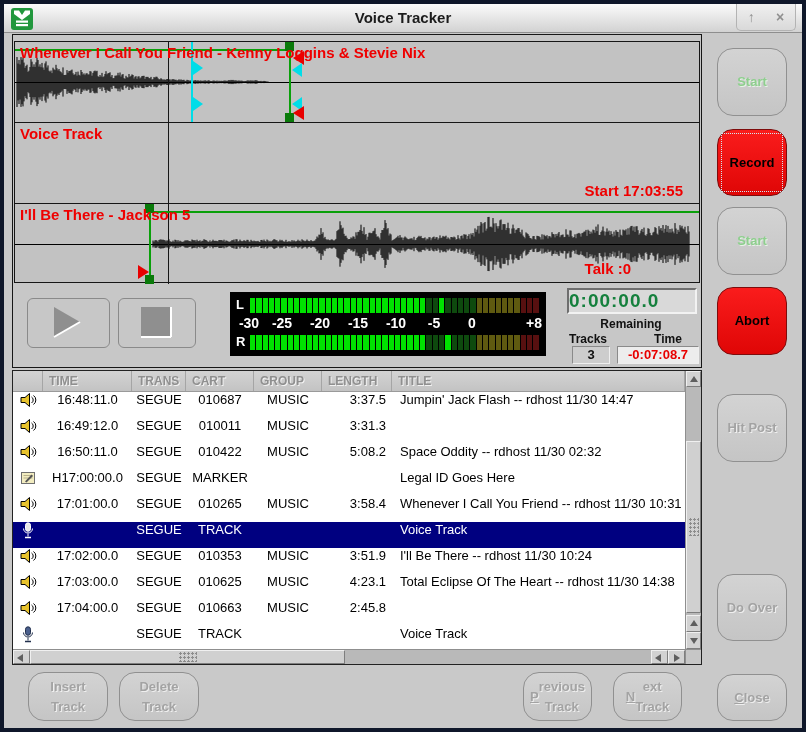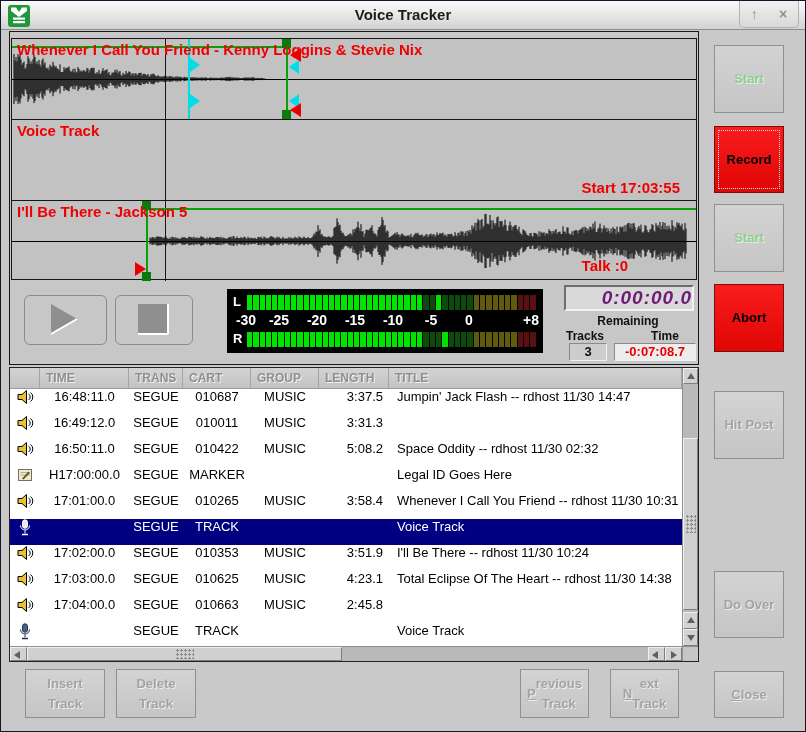--- a/index.html
+++ b/index.html
@@ -1,17 +1,17 @@
 <!DOCTYPE html>
 <html><head>
 <meta charset="utf-8">
 <style>
   html,body{margin:0;padding:0;width:806px;height:732px;overflow:hidden;
     font-family:"Liberation Sans",sans-serif;background:#c9c9c9;}
-  .window{position:absolute;inset:0;border:1px solid #0f172a;box-sizing:border-box;padding-left:48px;}
+  .window{position:absolute;inset:0;border:4px solid #0f172a;box-sizing:border-box;padding-left:48px;}
   
   .titlebar{position:absolute;left:0;top:0;width:100%;height:29px;
     background:linear-gradient(180deg,#fbfbfb,#d2d2d2);border-bottom:1px solid #8e8e8e;box-sizing:border-box;}
   .app-icon{position:absolute;left:6px;top:3px;width:24px;height:24px;}
   .win-title{position:absolute;left:0;right:0;top:5px;text-align:center;font-weight:bold;font-size:15px;color:#1c1c1c;}
   .win-controls{position:absolute;right:6px;top:0;height:26px;width:58px;
     background:linear-gradient(180deg,#f0f0f0,#d9d9d9);border:1px solid #b3b3b3;border-top:none;
     border-radius:0 0 5px 5px;display:flex;align-items:center;justify-content:space-around;
     color:#8f8f8f;font-weight:bold;font-size:14px;}
   .win-controls span{cursor:default;}
@@ -38,21 +38,21 @@
   
   .tbtn{position:absolute;border:1px solid #8a8a8a;border-radius:6px;background:transparent;}
   .meter{position:absolute;left:217px;top:257px;width:316px;height:64px;background:#000;}
   .meter-ch{position:absolute;left:6px;color:#fff;font-weight:bold;font-size:13px;}
   .meter-row{position:absolute;left:20px;right:7px;height:15px;display:flex;gap:1px;}
   .seg{flex:1;}
   .meter-scale{position:absolute;left:0;right:0;top:23px;height:18px;}
   .mlabel{position:absolute;color:#fff;font-weight:bold;font-size:14px;transform:translateX(-50%);}
   .elapsed{position:absolute;left:554px;top:253px;width:130px;height:26px;background:#d9d9d9;
     border:2px solid;border-color:#6e6e6e #f2f2f2 #f2f2f2 #6e6e6e;box-sizing:border-box;
-    font-size:19px;font-weight:bold;text-align:right;line-height:22px;color:#701a75;letter-spacing:1px;font-style:italic;}
+    font-size:19px;font-weight:bold;text-align:left;line-height:22px;color:#15803d;letter-spacing:1px;}
   .rem{position:absolute;left:547px;top:282px;width:142px;height:78px;font-weight:bold;font-size:12px;color:#111;}
   .rem .r-title{position:absolute;left:0;right:0;top:0;text-align:center;}
   .rem .r-tracks-lbl{position:absolute;left:0;top:15px;width:56px;text-align:center;}
   .rem .r-time-lbl{position:absolute;left:80px;top:15px;width:56px;text-align:center;}
   .rem .r-box{position:absolute;top:29px;height:18px;border:1px solid;border-color:#8a8a8a #efefef #efefef #8a8a8a;
     box-sizing:border-box;text-align:center;font-size:13px;line-height:16px;}
   .rem .r-tracks-val{left:12px;width:38px;background:#cdcdcd;color:#111;}
   .rem .r-time-val{left:57px;width:82px;background:#ededed;color:#e80000;}
   
   .log{position:absolute;left:8px;top:366px;width:690px;height:295px;border:1px solid #222;box-sizing:border-box;background:#fff;}
@@ -78,21 +78,21 @@
   .arr{position:absolute;width:0;height:0;}
   .arr.up{left:3px;top:4px;border-left:4px solid transparent;border-right:4px solid transparent;border-bottom:6px solid #5f5f5f;}
   .arr.down{left:3px;top:5px;border-left:4px solid transparent;border-right:4px solid transparent;border-top:6px solid #5f5f5f;}
   .arr.left{left:3px;top:3px;border-top:4px solid transparent;border-bottom:4px solid transparent;border-right:6px solid #5f5f5f;}
   .arr.right{left:5px;top:3px;border-top:4px solid transparent;border-bottom:4px solid transparent;border-left:6px solid #5f5f5f;}
   .thumb{position:absolute;background:#d0d0d0;border:1px solid;border-color:#f0f0f0 #7e7e7e #7e7e7e #f0f0f0;box-sizing:border-box;}
   .grip{position:absolute;left:50%;top:50%;transform:translate(-50%,-50%);width:18px;height:10px;
     background-image:radial-gradient(circle at 1.5px 1.5px,#8c8c8c 1px,transparent 1.4px);background-size:4px 4px;}
   .vsb .grip{width:10px;height:18px;}
   
-  .btn{position:absolute;border:1px solid #909090;border-radius:0;
+  .btn{position:absolute;border:1px solid #909090;border-radius:16px;
     background:linear-gradient(180deg,#d3d3d3,#c5c5c5);font-weight:bold;font-size:13px;
     font-family:"Liberation Sans",sans-serif;display:flex;align-items:center;justify-content:center;
     text-align:center;white-space:pre-line;box-sizing:border-box;line-height:1.5;}
   .btn.dgray{color:#a3a3a3;text-shadow:1px 1px 0 #efefef;}
   .btn.dgreen{color:#8ecf8e;text-shadow:1px 1px 0 #e8f2e8;}
   .btn.red{background:linear-gradient(180deg,#fa1c1c,#df0606);border:1px solid #7e0c0c;color:#000;position:absolute;}
   .btn.red.focus::after{content:"";position:absolute;inset:3px;border:1px dotted #cde9f2;border-radius:1px;}
   .rightcol .btn{left:713px;width:70px;}
 </style>
 </head>

